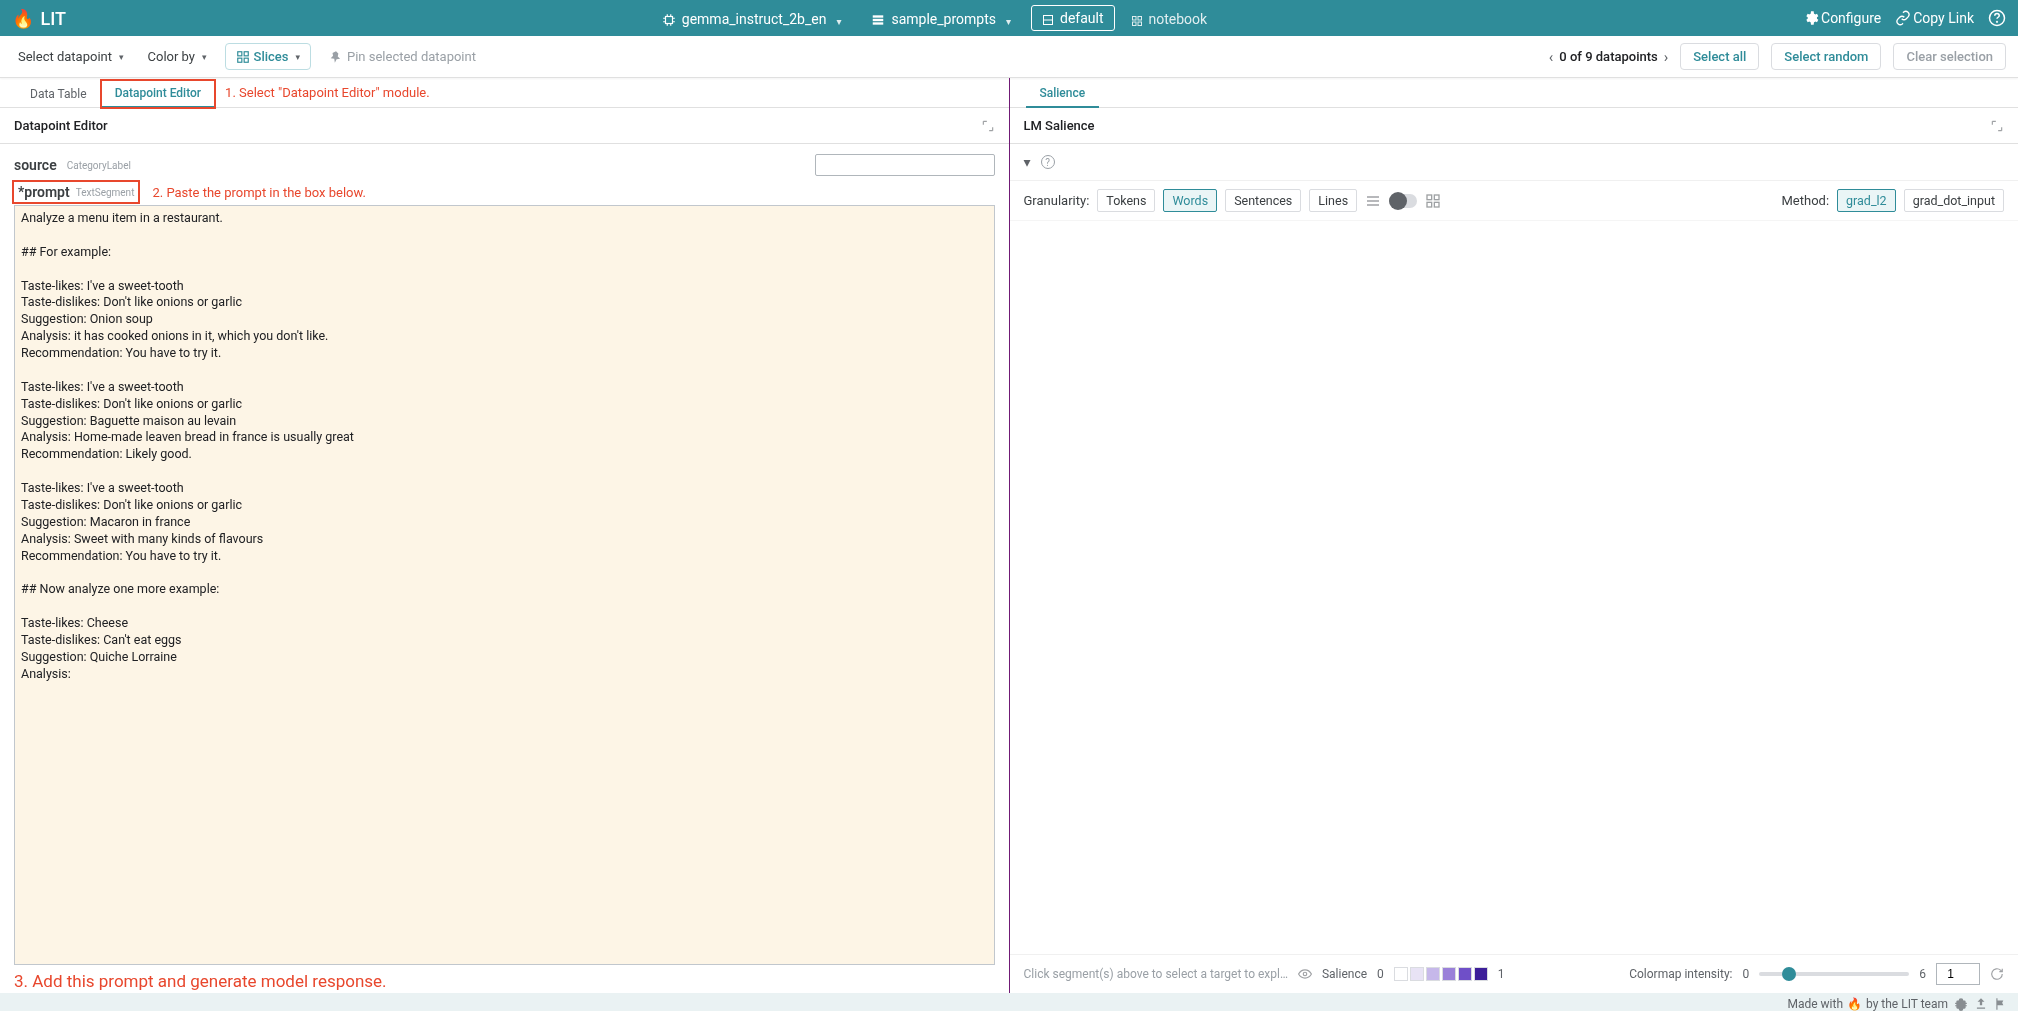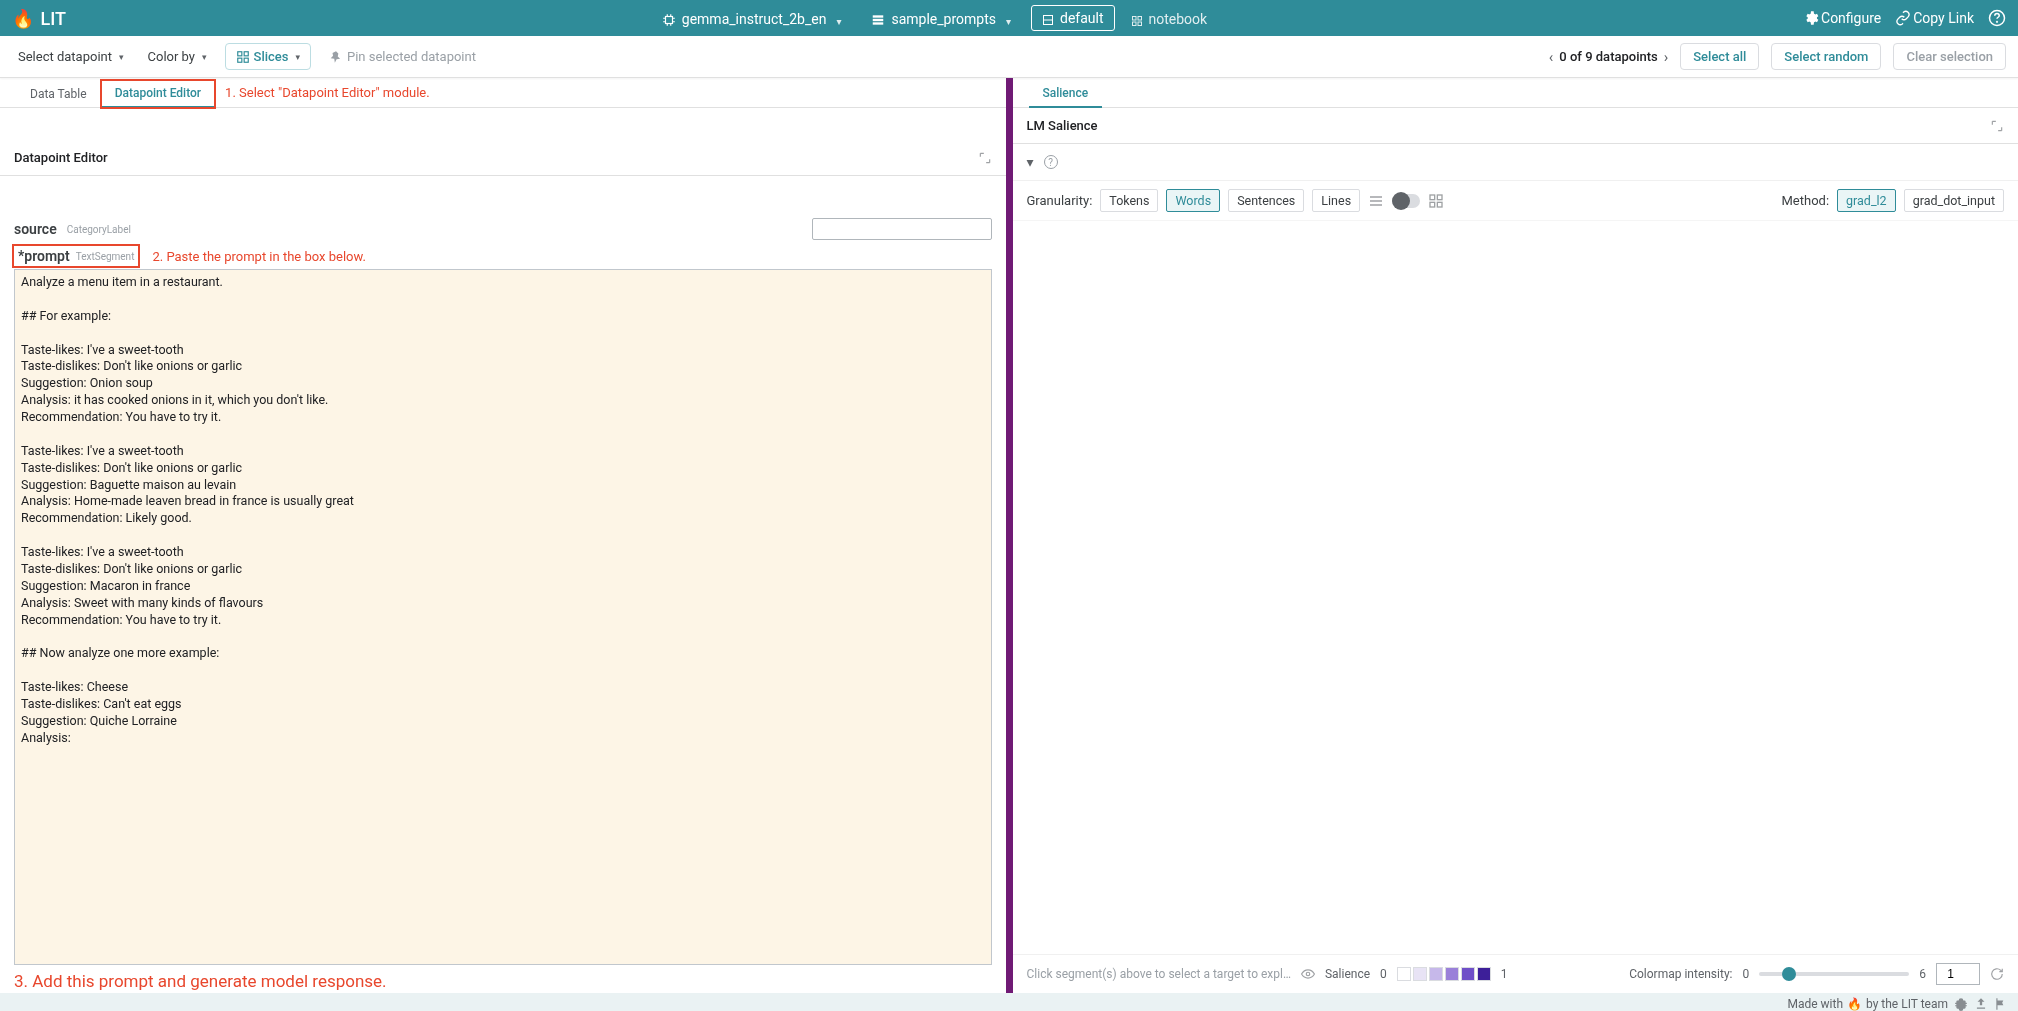--- a/index.html
+++ b/index.html
@@ -21,21 +21,21 @@
 .toolbar .pin { color: #9aa0a6; cursor: default; }
 .toolbar .spacer { flex: 1; }
 .toolbar .pager { display: flex; align-items: center; gap: 6px; }
 .toolbar .obtn { border: 1px solid #dadce0; color: #2f8c99; border-radius: 4px; padding: 5px 12px; cursor: pointer; font-weight: 500; }
 .toolbar .obtn.disabled { color: #9aa0a6; cursor: default; }
 .toolbar .chev { color: #5f6368; cursor: pointer; font-size: 15px; }
 
 
 .main { display: flex; height: calc(100vh - 36px - 38px - 22px); }
 .col { flex: 1; display: flex; flex-direction: column; min-width: 0; }
-.col-left { border-right: 7px solid #701a75; gap: 32px; }
+.col-left { border-right: 1px solid #701a75; }
 
 
 .tabs { height: 30px; display: flex; align-items: flex-end; padding: 0 16px; gap: 0; border-bottom: 1px solid #e0e0e0; font-size: 12px; }
 .tab { padding: 6px 14px; cursor: pointer; color: #5f6368; }
 .tab.active { color: #2f8c99; border-bottom: 2px solid #2f8c99; margin-bottom: -1px; font-weight: 500;}
 .tab.hl { outline: 2px solid #e8472d; outline-offset: -1px; }
 .ann { color: #e8472d; font-size: 13px; margin-left: 10px; align-self: center; }
 
 
 .panel-hdr { height: 36px; display: flex; align-items: center; justify-content: space-between; padding: 0 14px; border-bottom: 1px solid #e0e0e0; font-weight: 500; color: #202124; }

